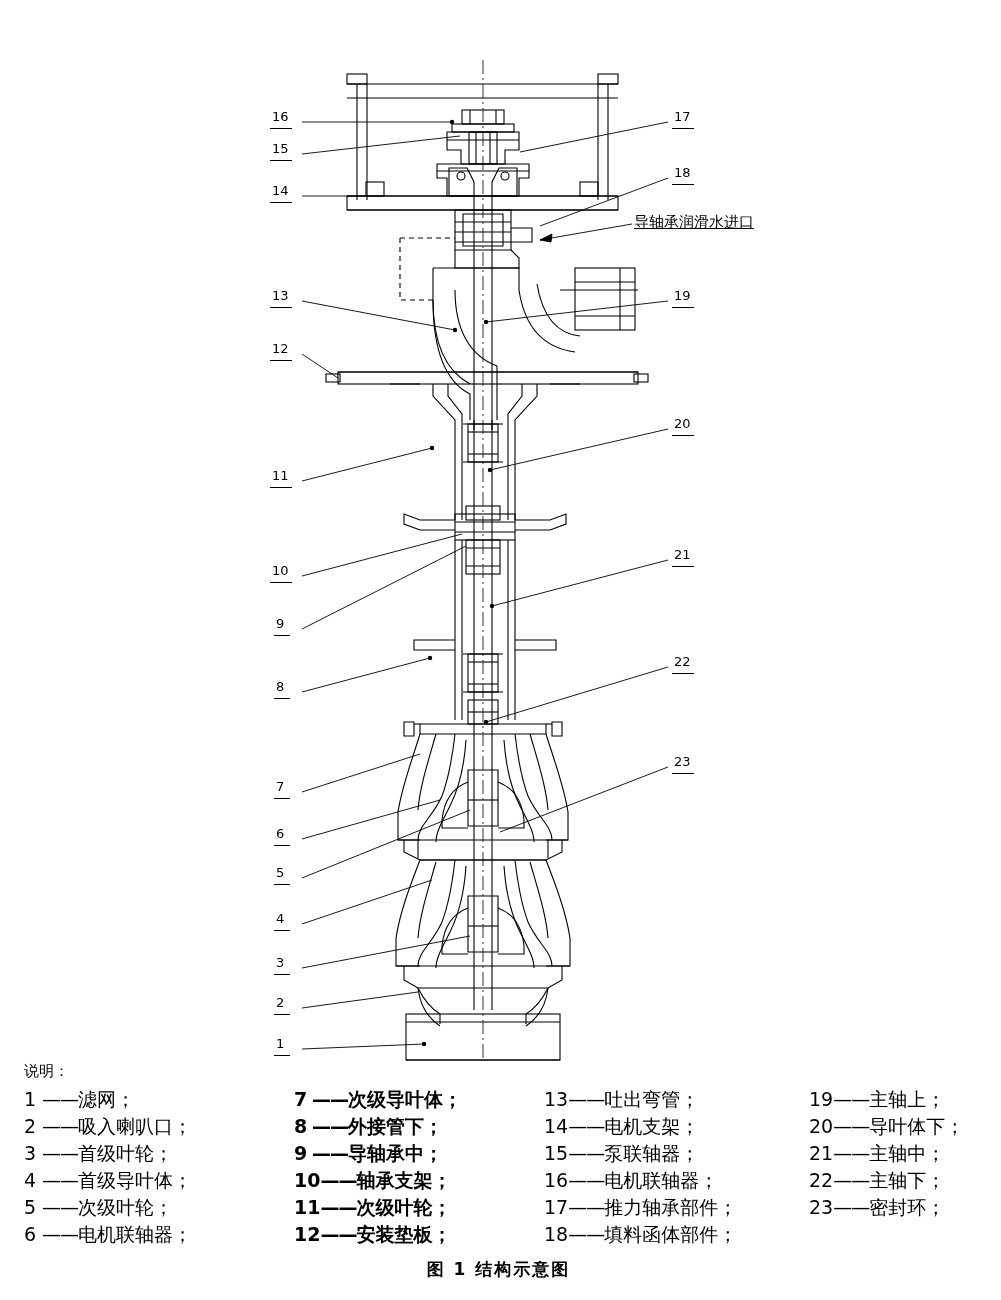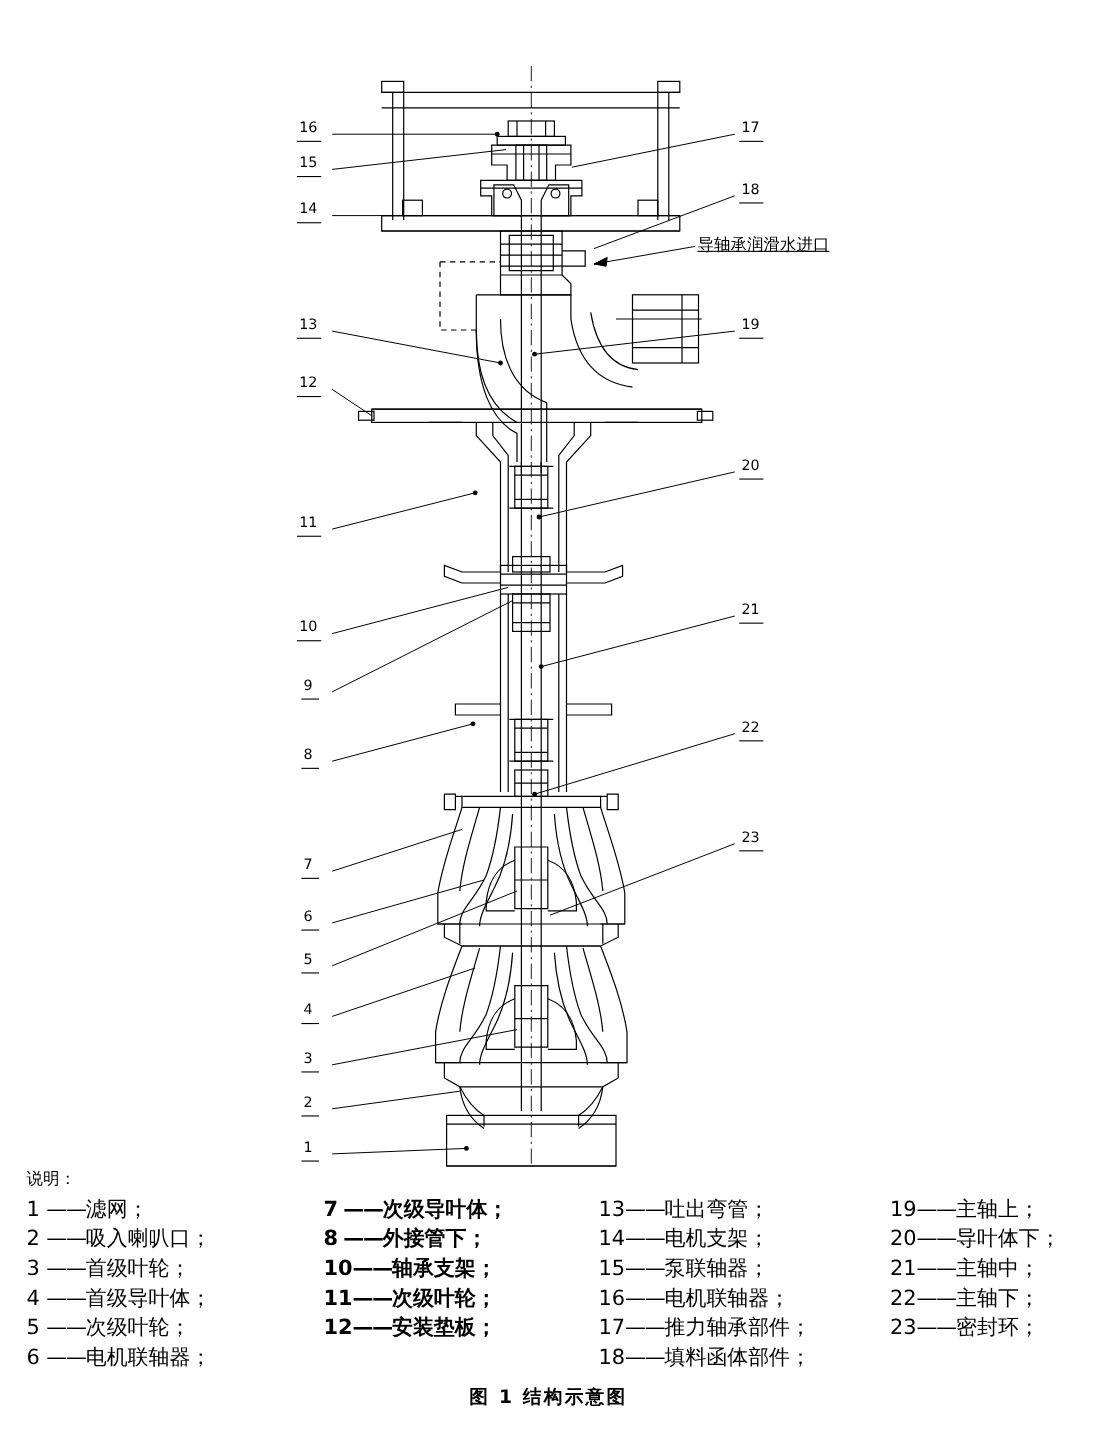--- a/index.html
+++ b/index.html
@@ -335,20 +335,21 @@
       <div class="lg-item cn"><span class="lg-num">2</span><span class="lg-dash">——</span><span>吸入喇叭口；</span></div>
       <div class="lg-item cn"><span class="lg-num">3</span><span class="lg-dash">——</span><span>首级叶轮；</span></div>
       <div class="lg-item cn"><span class="lg-num">4</span><span class="lg-dash">——</span><span>首级导叶体；</span></div>
       <div class="lg-item cn"><span class="lg-num">5</span><span class="lg-dash">——</span><span>次级叶轮；</span></div>
       <div class="lg-item cn"><span class="lg-num">6</span><span class="lg-dash">——</span><span>电机联轴器；</span></div>
     </div>
 
     <div class="lg-col c1">
       <div class="lg-item cn"><span class="lg-num">7</span><span class="lg-dash">——</span><span>次级导叶体；</span></div>
       <div class="lg-item cn"><span class="lg-num">8</span><span class="lg-dash">——</span><span>外接管下；</span></div>
+      <div class="lg-item cn"><span class="lg-num">9</span><span class="lg-dash">——</span><span>导轴承中；</span></div>
       <div class="lg-item cn"><span class="lg-num">10</span><span class="lg-dash">——</span><span>轴承支架；</span></div>
       <div class="lg-item cn"><span class="lg-num">11</span><span class="lg-dash">——</span><span>次级叶轮；</span></div>
       <div class="lg-item cn"><span class="lg-num">12</span><span class="lg-dash">——</span><span>安装垫板；</span></div>
     </div>
 
     <div class="lg-col c2">
       <div class="lg-item cn"><span class="lg-num">13</span><span class="lg-dash">——</span><span>吐出弯管；</span></div>
       <div class="lg-item cn"><span class="lg-num">14</span><span class="lg-dash">——</span><span>电机支架；</span></div>
       <div class="lg-item cn"><span class="lg-num">15</span><span class="lg-dash">——</span><span>泵联轴器；</span></div>
       <div class="lg-item cn"><span class="lg-num">16</span><span class="lg-dash">——</span><span>电机联轴器；</span></div>

